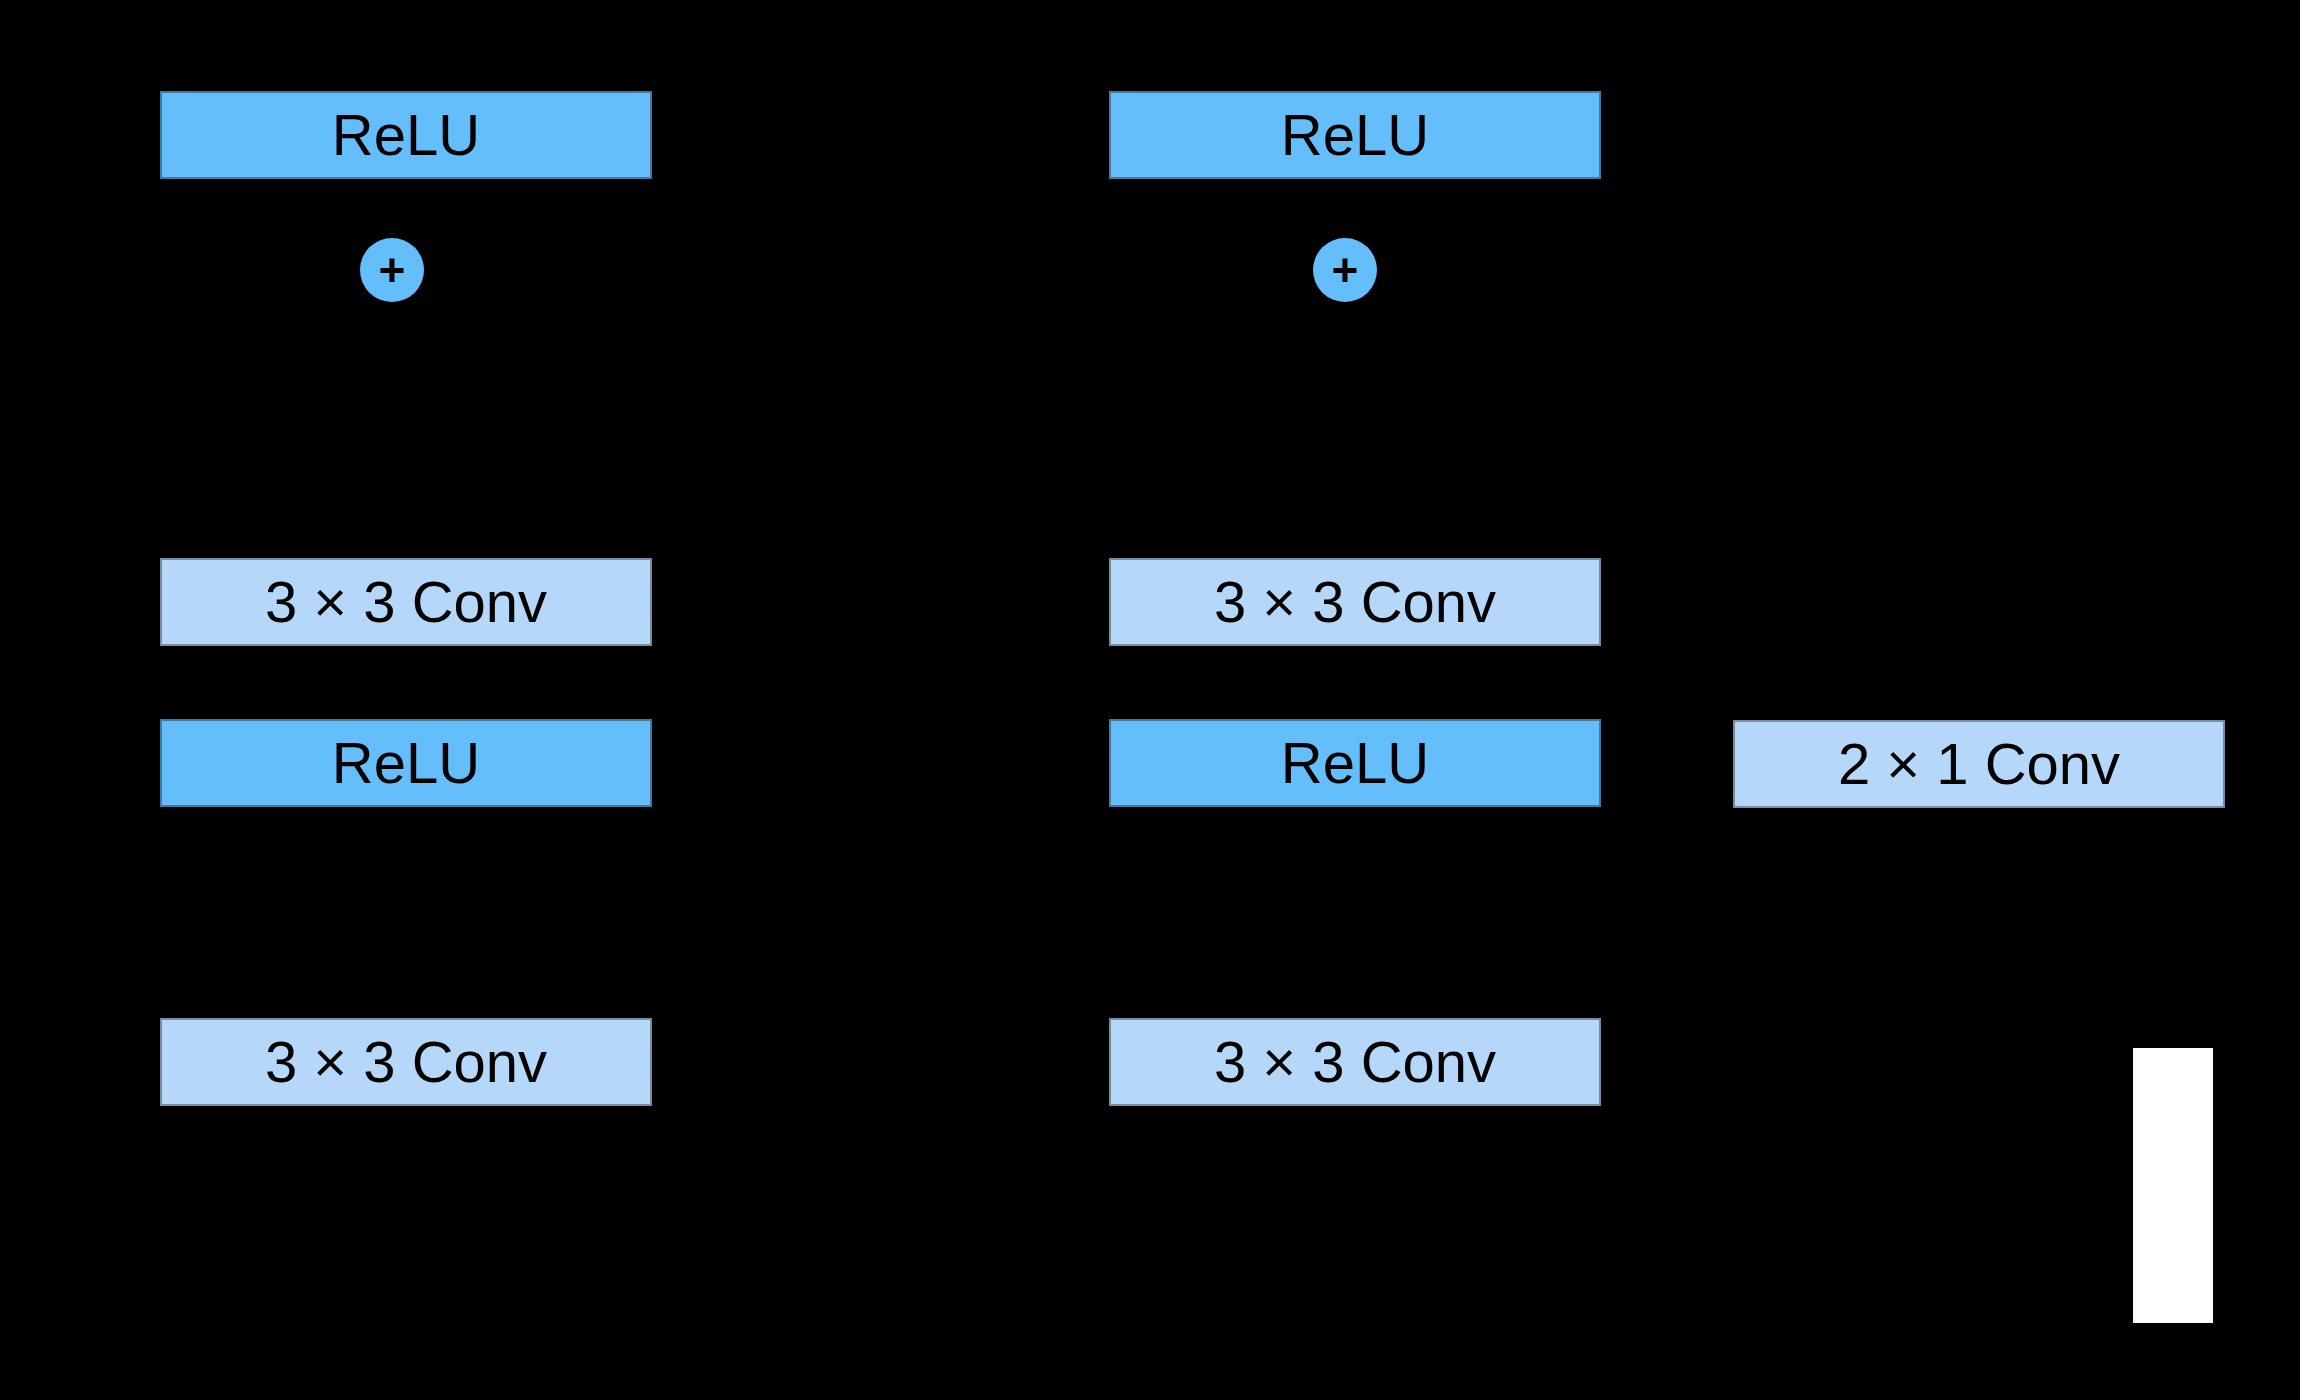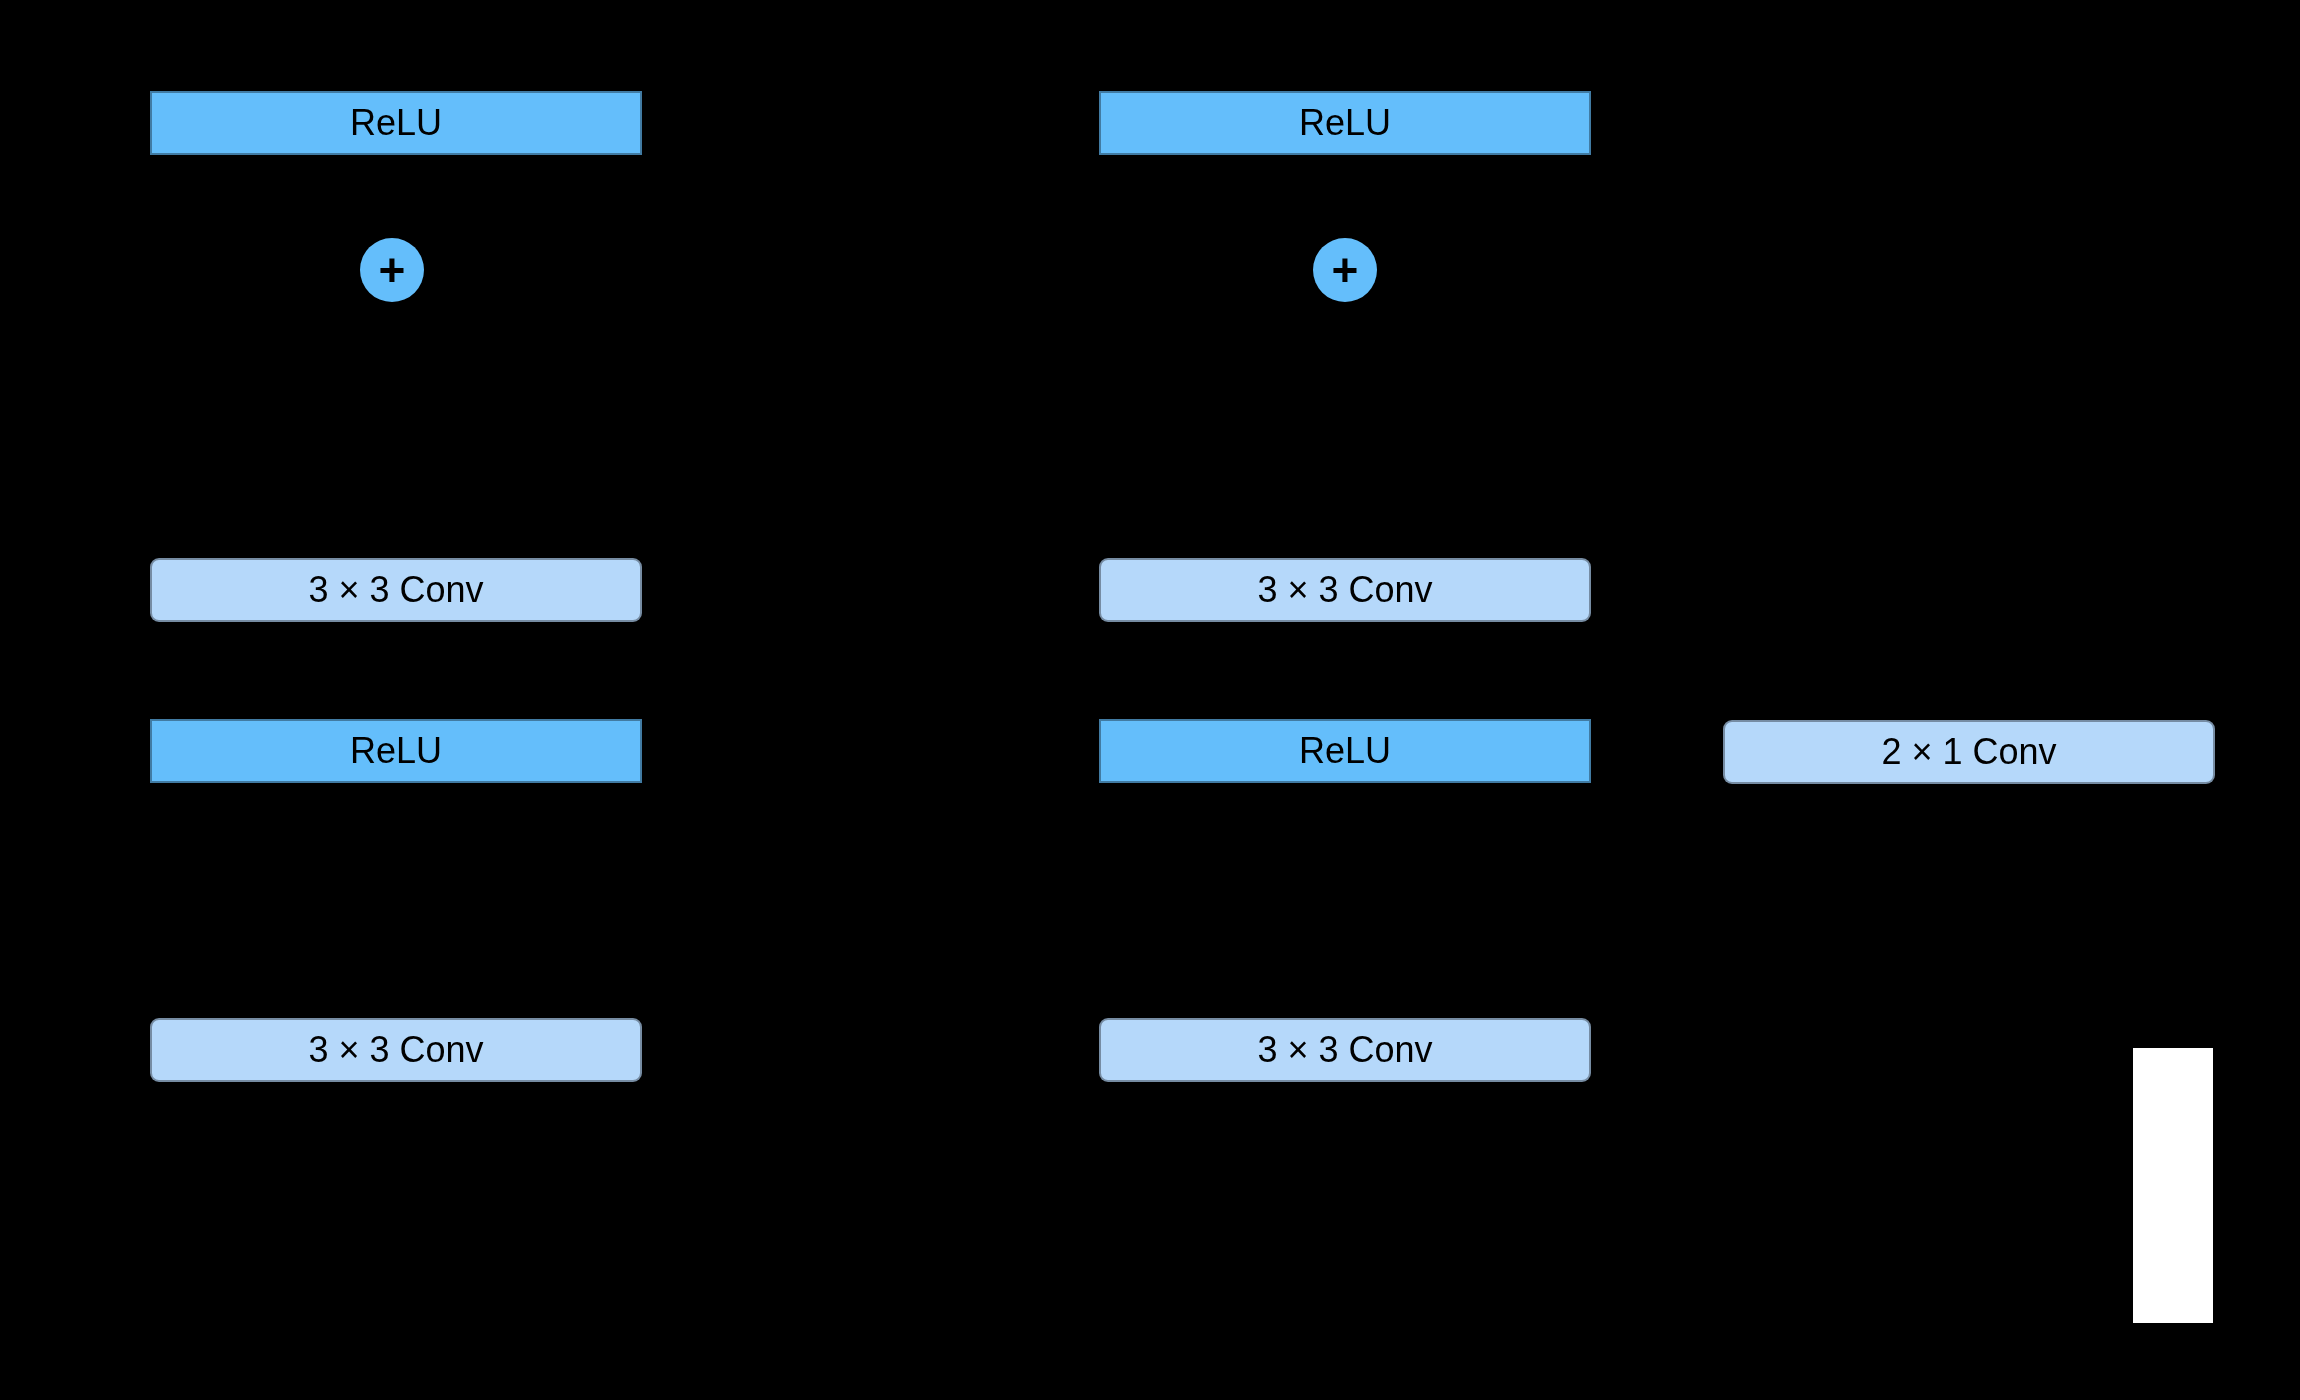--- a/index.html
+++ b/index.html
@@ -12,29 +12,30 @@
   }
   html,body{margin:0;padding:0;}
   body{
     width:2300px;height:1400px;
     background:var(--canvas-bg);
     position:relative;overflow:hidden;
     font-family:"Liberation Sans", sans-serif;
   }
   .block{
     position:absolute;
-    width:492px;height:64px;
+    width:492px;height:88px;
     box-sizing:border-box;
     border:2px solid rgba(0,0,0,0.35);
     display:flex;align-items:center;justify-content:center;
-    font-size:36px;line-height:1;color:var(--text);
+    font-size:58px;line-height:1;color:var(--text);
     white-space:nowrap;
+    margin-left:10px;
   }
   .relu{background:var(--relu-fill);}
-  .conv{background:var(--conv-fill);border-radius:9px;}
+  .conv{background:var(--conv-fill);}
   .plus-node{
     position:absolute;
     width:64px;height:64px;border-radius:50%;
     background:var(--plus-fill);
     display:flex;align-items:center;justify-content:center;
     font-size:46px;font-weight:700;color:var(--text);
   }
   .white-bar{
     position:absolute;
     left:2133px;top:1048px;width:80px;height:275px;

